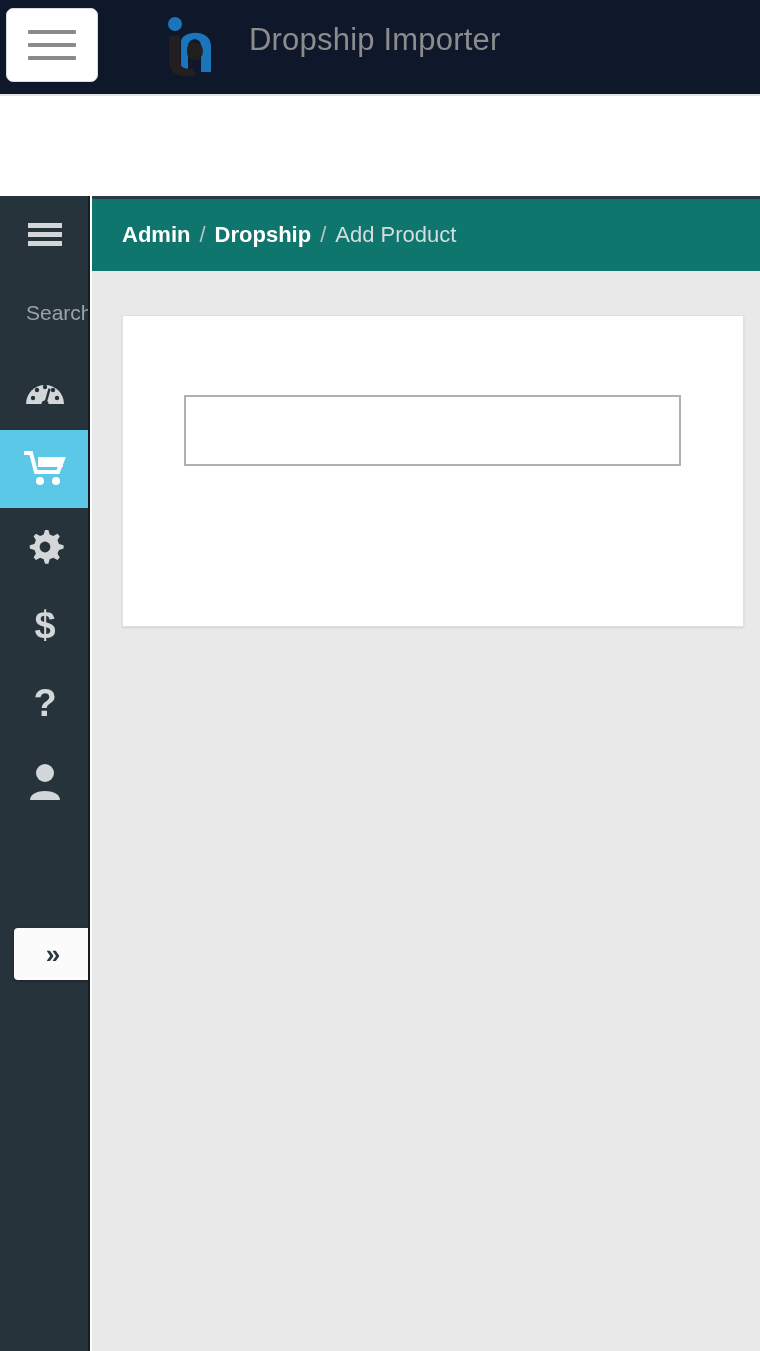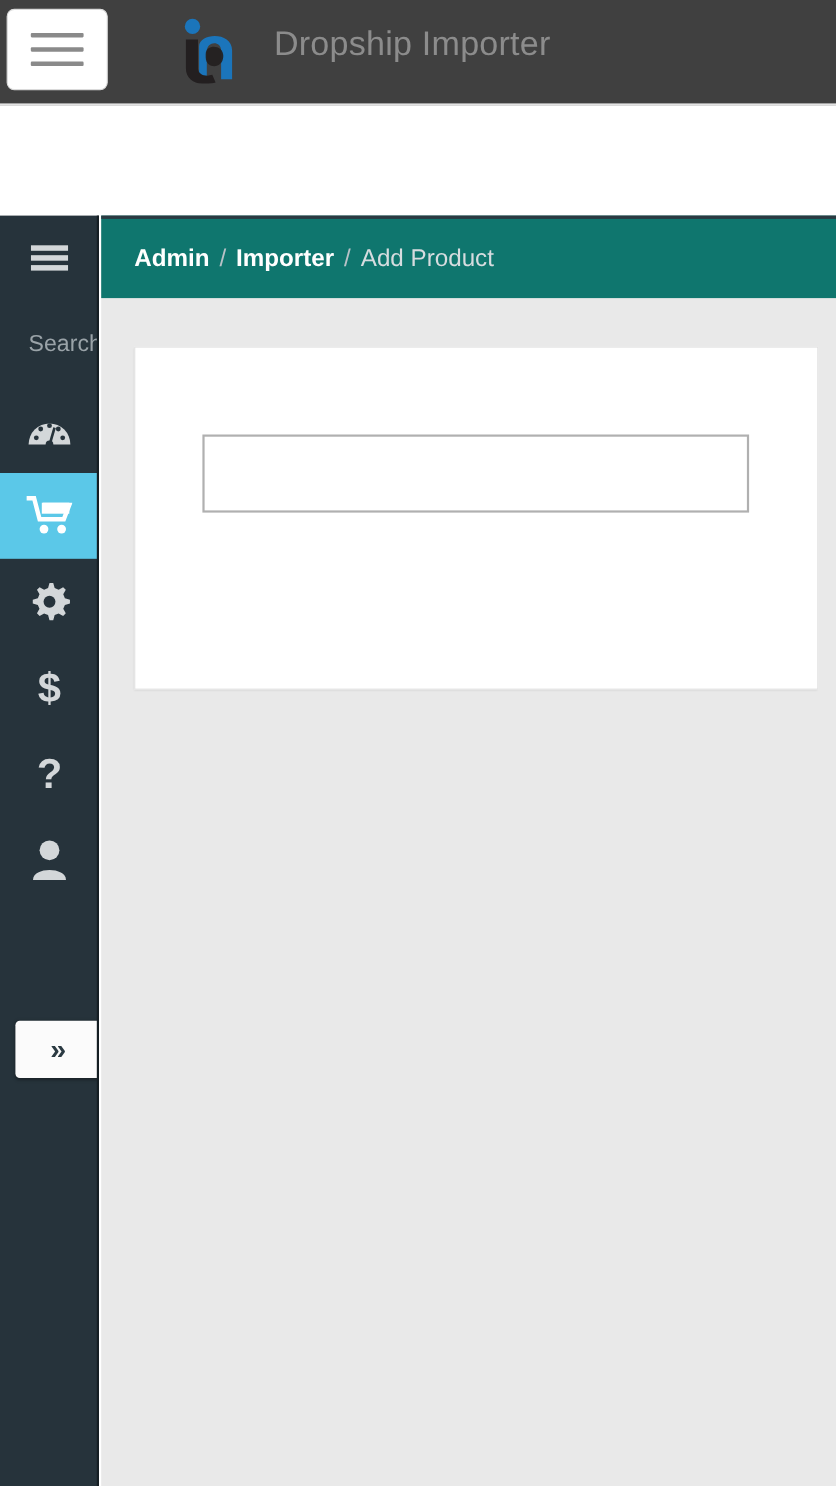--- a/index.html
+++ b/index.html
@@ -9,21 +9,21 @@
     background: #ffffff;
     font-family: "Liberation Sans", sans-serif;
     overflow: hidden;
   }
 
   
   .topbar {
     position: absolute;
     left: 0; top: 0;
     width: 760px; height: 96px;
-    background: #404040;
+    background: #0f172a;
     border-bottom: 2px solid #e3e3e3;
   }
   .hamburger-btn {
     position: absolute;
     left: 6px; top: 8px;
     width: 92px; height: 74px;
     background: #ffffff;
     border: 1px solid #dadada;
     border-radius: 7px;
     display: flex;
@@ -302,21 +302,21 @@
     </div>
 
     <button class="sidebar-toggle">»</button>
   </div>
 
   <div class="content">
 
     <div class="breadcrumb-bar">
       <span class="crumb">Admin</span>
       <span class="crumb-sep">/</span>
-      <span class="crumb">Importer</span>
+      <span class="crumb">Dropship</span>
       <span class="crumb-sep">/</span>
       <span class="crumb current">Add Product</span>
     </div>
 
     <div class="card">
 
       <input class="url-input" type="text" placeholder="" style="">
 
     </div>
 

